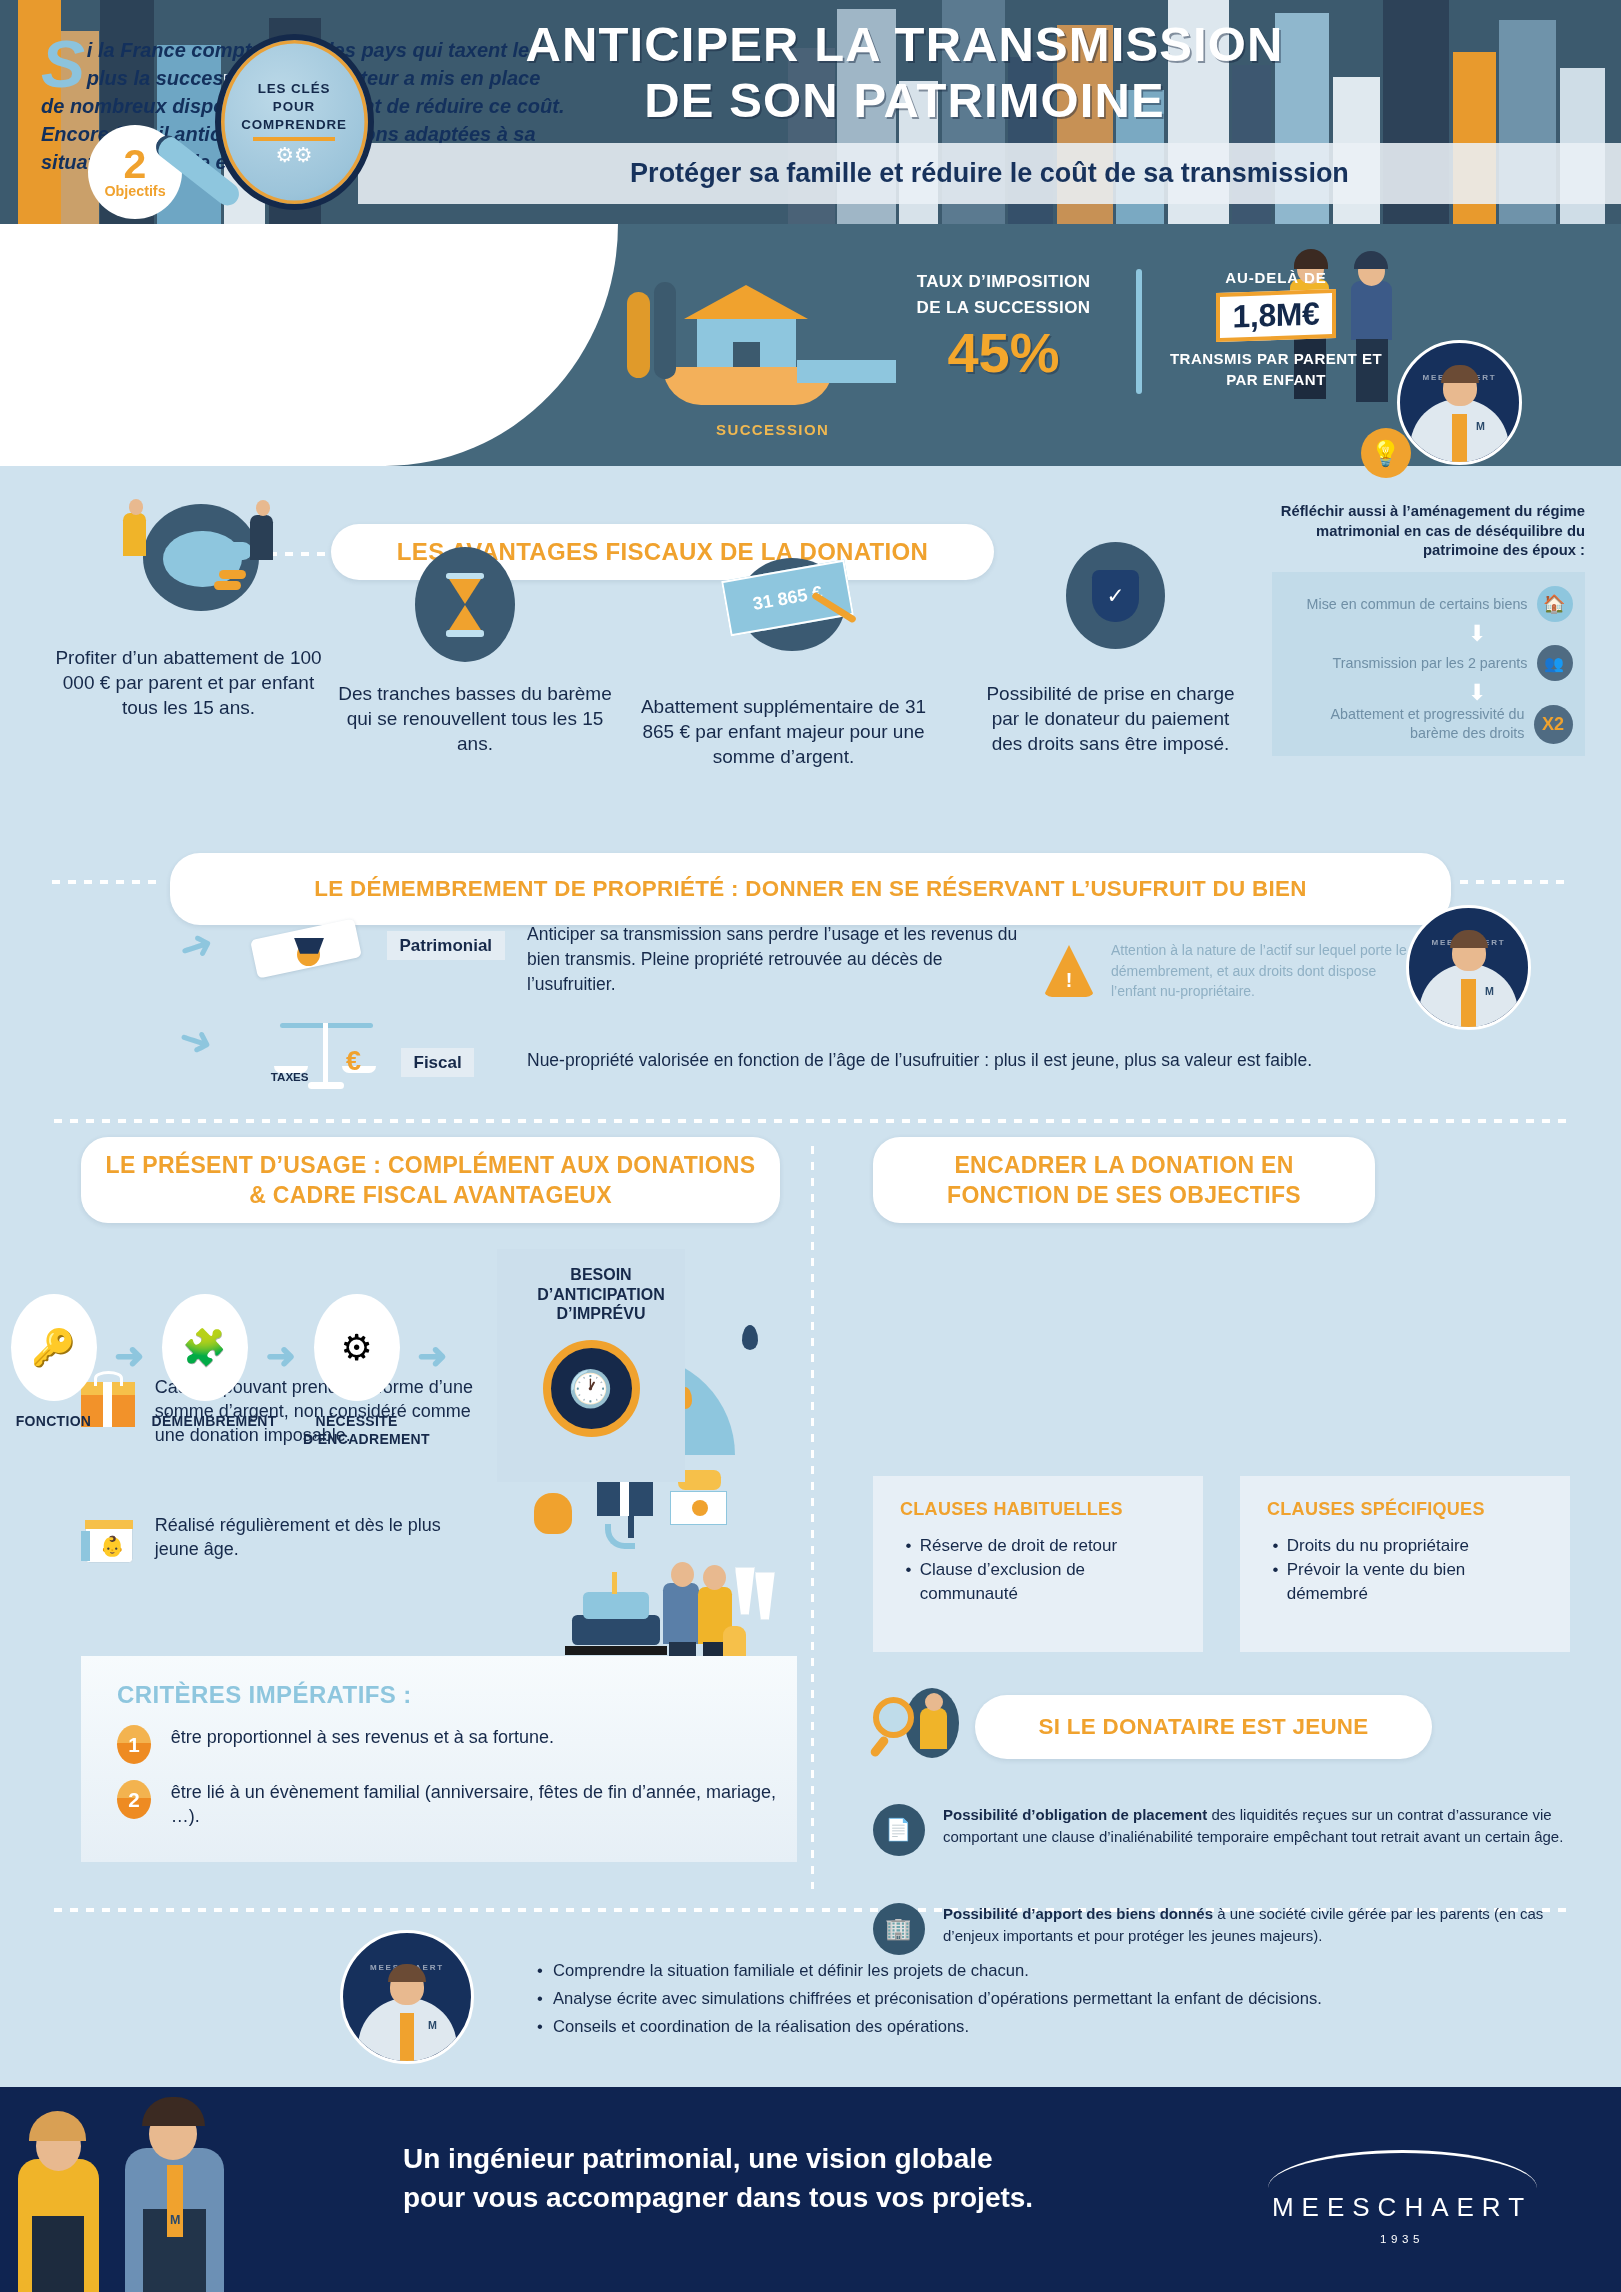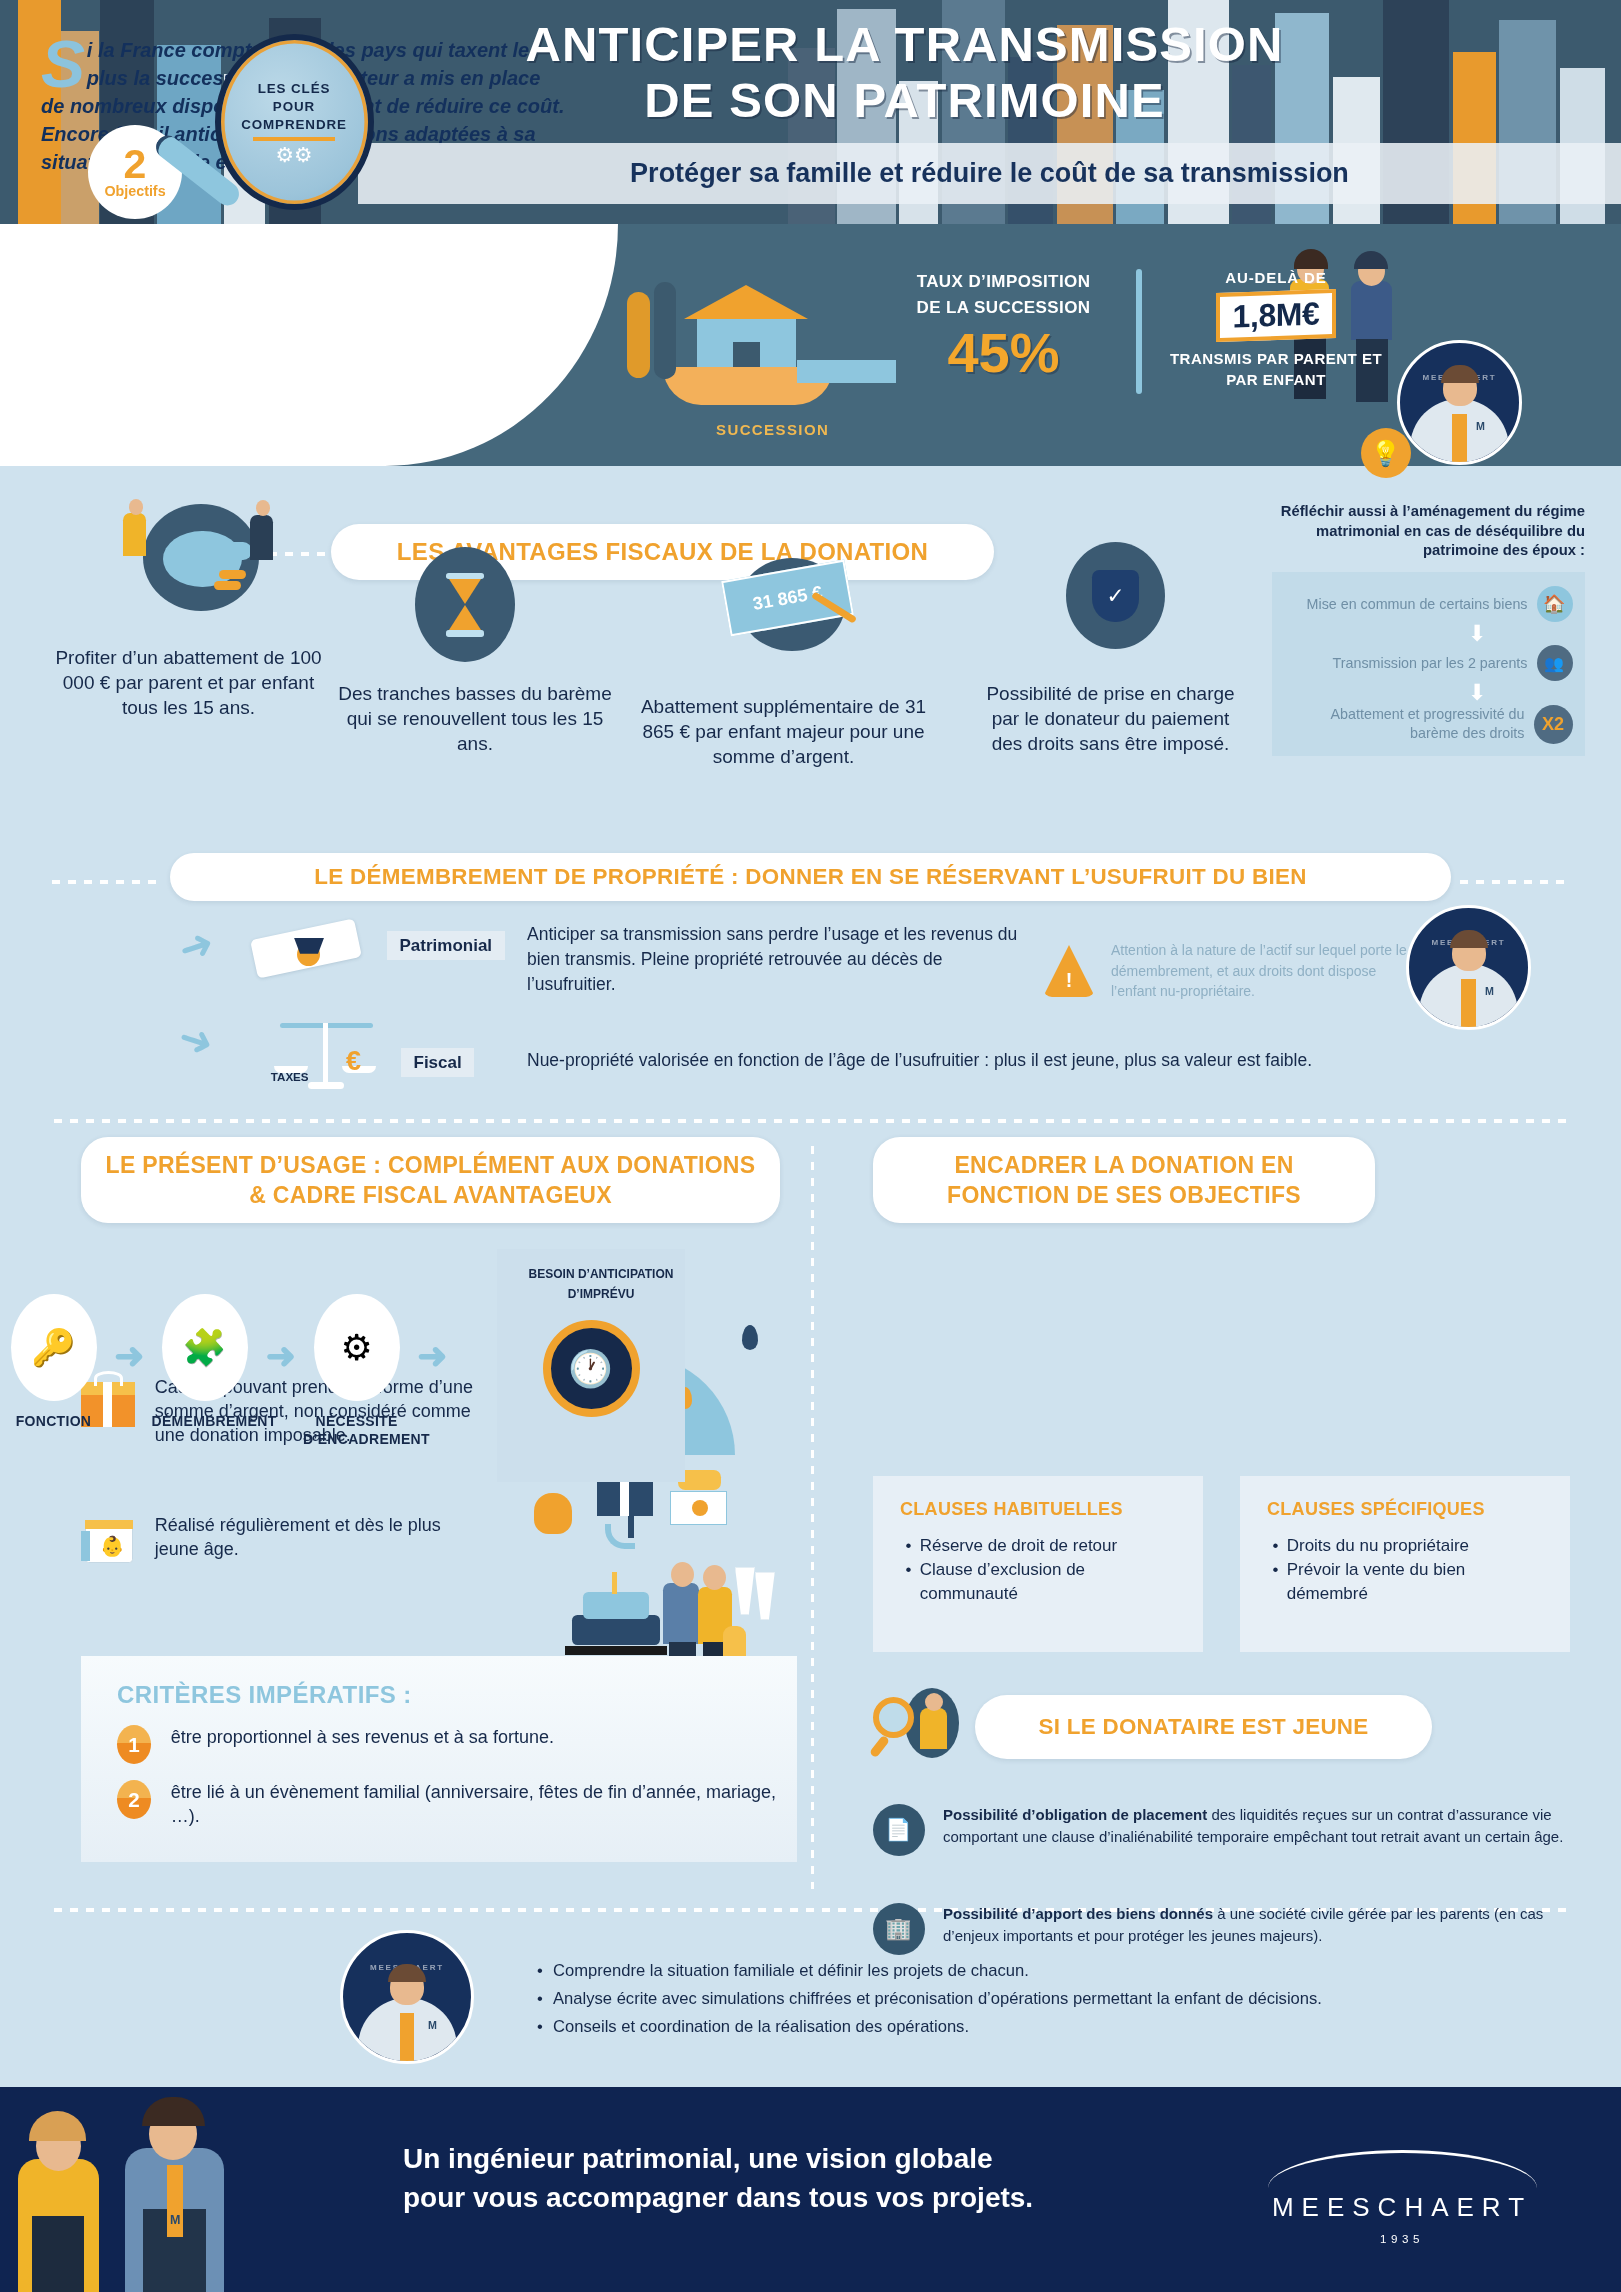--- a/index.html
+++ b/index.html
@@ -216,21 +216,21 @@
   }
   .x2 {
     width: 39px; height: 39px; border-radius: 50%; background: #4f6b82;
     color: #f0a22e; font-size: 18px; font-weight: 800;
     display: flex; align-items: center; justify-content: center; flex: none;
   }
 
   
   .s2 { position: absolute; top: 842px; left: 0; width: 1621px; height: 287px; }
   .s2 .pill-head {
-    position: absolute; left: 170px; top: 10.7px; width: 1281px; height: 48px;
+    position: absolute; left: 170px; top: 10.7px; width: 1281px; height: 72px;
   }
   .s2 .pill-head span { font-size: 22.4px; }
   .obj-circle {
     position: absolute; left: 88px; top: 125px; width: 94px; height: 94px;
     border-radius: 50%; background: #ffffff;
     display: flex; flex-direction: column; align-items: center; justify-content: center;
   }
   .obj-circle .n { color: #f0a22e; font-size: 41px; font-weight: 800; line-height: 38px; }
   .obj-circle .w { color: #f0a22e; font-size: 14.3px; font-weight: 700; }
   .tag {
@@ -292,21 +292,21 @@
   .oval {
     width: 86px; height: 107px; border-radius: 43px/54px; background: #ffffff;
     display: flex; align-items: center; justify-content: center; margin: 0 auto;
     font-size: 36px;
   }
   .besoin-box {
     position: absolute; left: 1370px; top: 112px; width: 188px; height: 233px;
     background: #ccdfec; text-align: center; padding-top: 16px;
   }
   .besoin-box .t {
-    color: #16294a; font-size: 12px; font-weight: 800; line-height: 19.7px; margin-left: 20px;
+    color: #16294a; font-size: 16px; font-weight: 800; line-height: 19.7px; margin-left: 20px;
   }
   .clock {
     width: 97px; height: 97px; border-radius: 50%; margin: 16px auto 0;
     border: 8px solid #f0a22e; background: #16294a;
     display: flex; align-items: center; justify-content: center;
     color: #f0a22e; font-size: 36px;
   }
   .clause-box {
     position: absolute; top: 339px; width: 330px; height: 176px;
     background: #e7eff6; padding: 23px 23px 0 27px;

